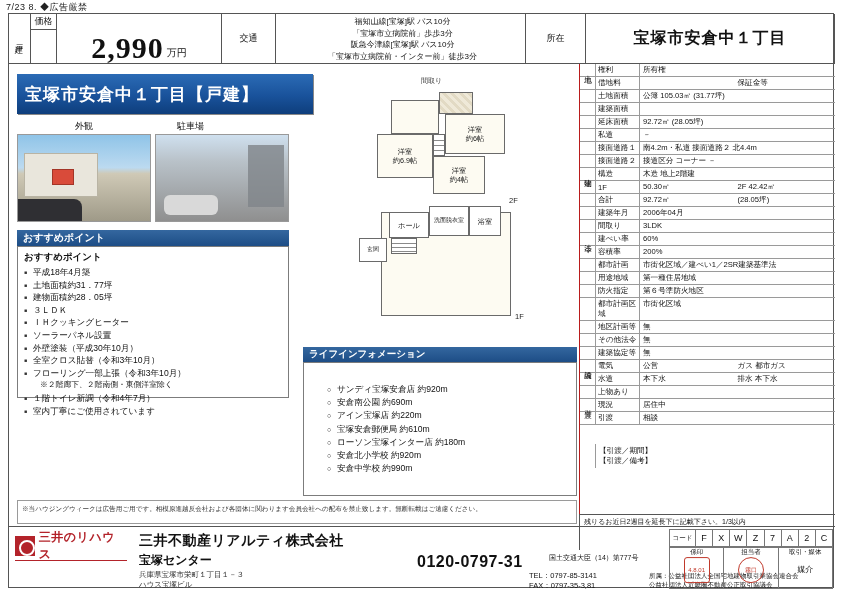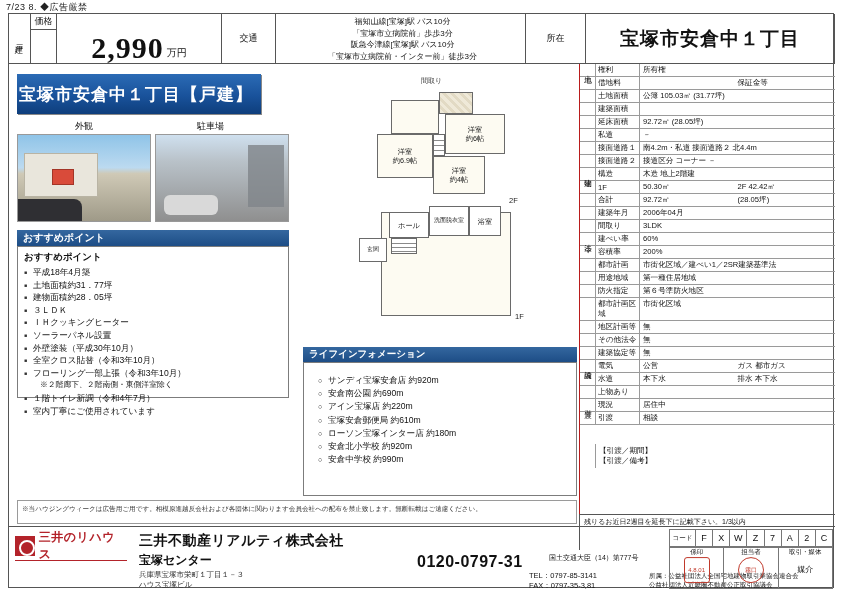--- a/index.html
+++ b/index.html
@@ -32,35 +32,35 @@
   .c-kakaku { left:22px; top:0; width:26px; height:16px; display:flex; align-items:center; justify-content:center; }
   .c-kodate { left:22px; top:16px; width:26px; height:34px; display:flex; align-items:center; justify-content:center; }
   .c-price { left:48px; top:0; width:165px; height:50px; display:flex; align-items:flex-end; justify-content:center; }
   .price-num { font-family:"Liberation Serif", serif; font-size:30px; font-weight:bold; line-height:1; letter-spacing:1px; }
   .price-unit { font-size:10px; margin-left:3px; margin-bottom:3px; }
   .c-koutsu { left:213px; top:0; width:54px; height:50px; display:flex; align-items:center; justify-content:center; }
   .c-access { left:267px; top:0; width:250px; height:50px; padding:2px 0 0 4px; }
   .c-access div { font-size:8px; line-height:11.5px; text-align:center; }
   .c-shozai { left:517px; top:0; width:60px; height:50px; display:flex; align-items:center; justify-content:center; }
   .c-addr { left:577px; top:0; width:249px; height:50px; border-right:none; display:flex; align-items:center; justify-content:center;
-            font-size:19px; font-weight:bold; letter-spacing:1px; }
+            font-size:16px; font-weight:bold; letter-spacing:1px; }
 
   
   .leftcol { position:absolute; left:0; top:50px; width:288px; height:525px; }
   .blue-band {
-    position:absolute; left:8px; top:10px; width:244px; height:40px;
+    position:absolute; left:8px; top:10px; width:296px; height:40px;
     background: linear-gradient(180deg,#2b6bb5 0%, #19529b 55%, #0e3e7c 100%);
-    color:#fff; display:flex; align-items:center; padding-left:2px;
+    color:#fff; display:flex; align-items:center; padding-left:8px;
     font-size:17px; font-weight:bold; letter-spacing:1px;
     box-shadow: 1px 1px 0 #888;
   }
   .photo-labels { position:absolute; left:8px; top:56px; width:272px; height:14px; }
   .photo-labels span { position:absolute; font-size:9px; }
   .pl1 { left:58px; }
-  .pl2 { left:180px; }
+  .pl2 { left:160px; }
   .photos { position:absolute; left:8px; top:70px; width:272px; height:88px; display:flex; gap:4px; }
   .ph { flex:1; border:1px solid #999; position:relative; overflow:hidden; }
   .ph1 { background: linear-gradient(180deg,#8fc4e8 0%, #bcdaf0 38%, #cfc9b6 45%, #9f9a88 100%); }
   .ph1::before {
     content:""; position:absolute; left:6px; top:18px; width:72px; height:42px;
     background:#e9e6dc; border:1px solid #b9b4a4;
   }
   .ph1::after {
     content:""; position:absolute; left:-6px; bottom:0; width:70px; height:22px;
     background:#2f2f33; border-radius:4px 8px 0 0;
@@ -99,21 +99,21 @@
 
   .life-head {
     position:absolute; left:294px; top:333px; width:274px; height:15px;
     background: linear-gradient(180deg,#34679f,#1d4d86); color:#fff;
     font-size:9.5px; font-weight:bold; display:flex; align-items:center; padding-left:6px;
   }
   .life-box {
     position:absolute; left:294px; top:348px; width:274px; height:134px;
     border:1px solid #7c7c7c; padding:3px 6px;
   }
-  .life-box ul { list-style:none; margin:8px; padding:0; }
+  .life-box ul { list-style:none; margin:17px; padding:0; }
   .life-box li { font-size:8.6px; line-height:13.2px; padding-left:10px; position:relative; }
   .life-box li::before { content:"○"; position:absolute; left:0; top:0; font-size:7px; line-height:13px; }
 
   
   .plan {
     position:absolute; left:300px; top:62px; width:262px; height:265px;
   }
   .plan .pnote { position:absolute; font-size:7px; color:#333; }
   .fp-wrap { position:absolute; left:20px; top:10px; width:222px; height:250px; }
   .room {

